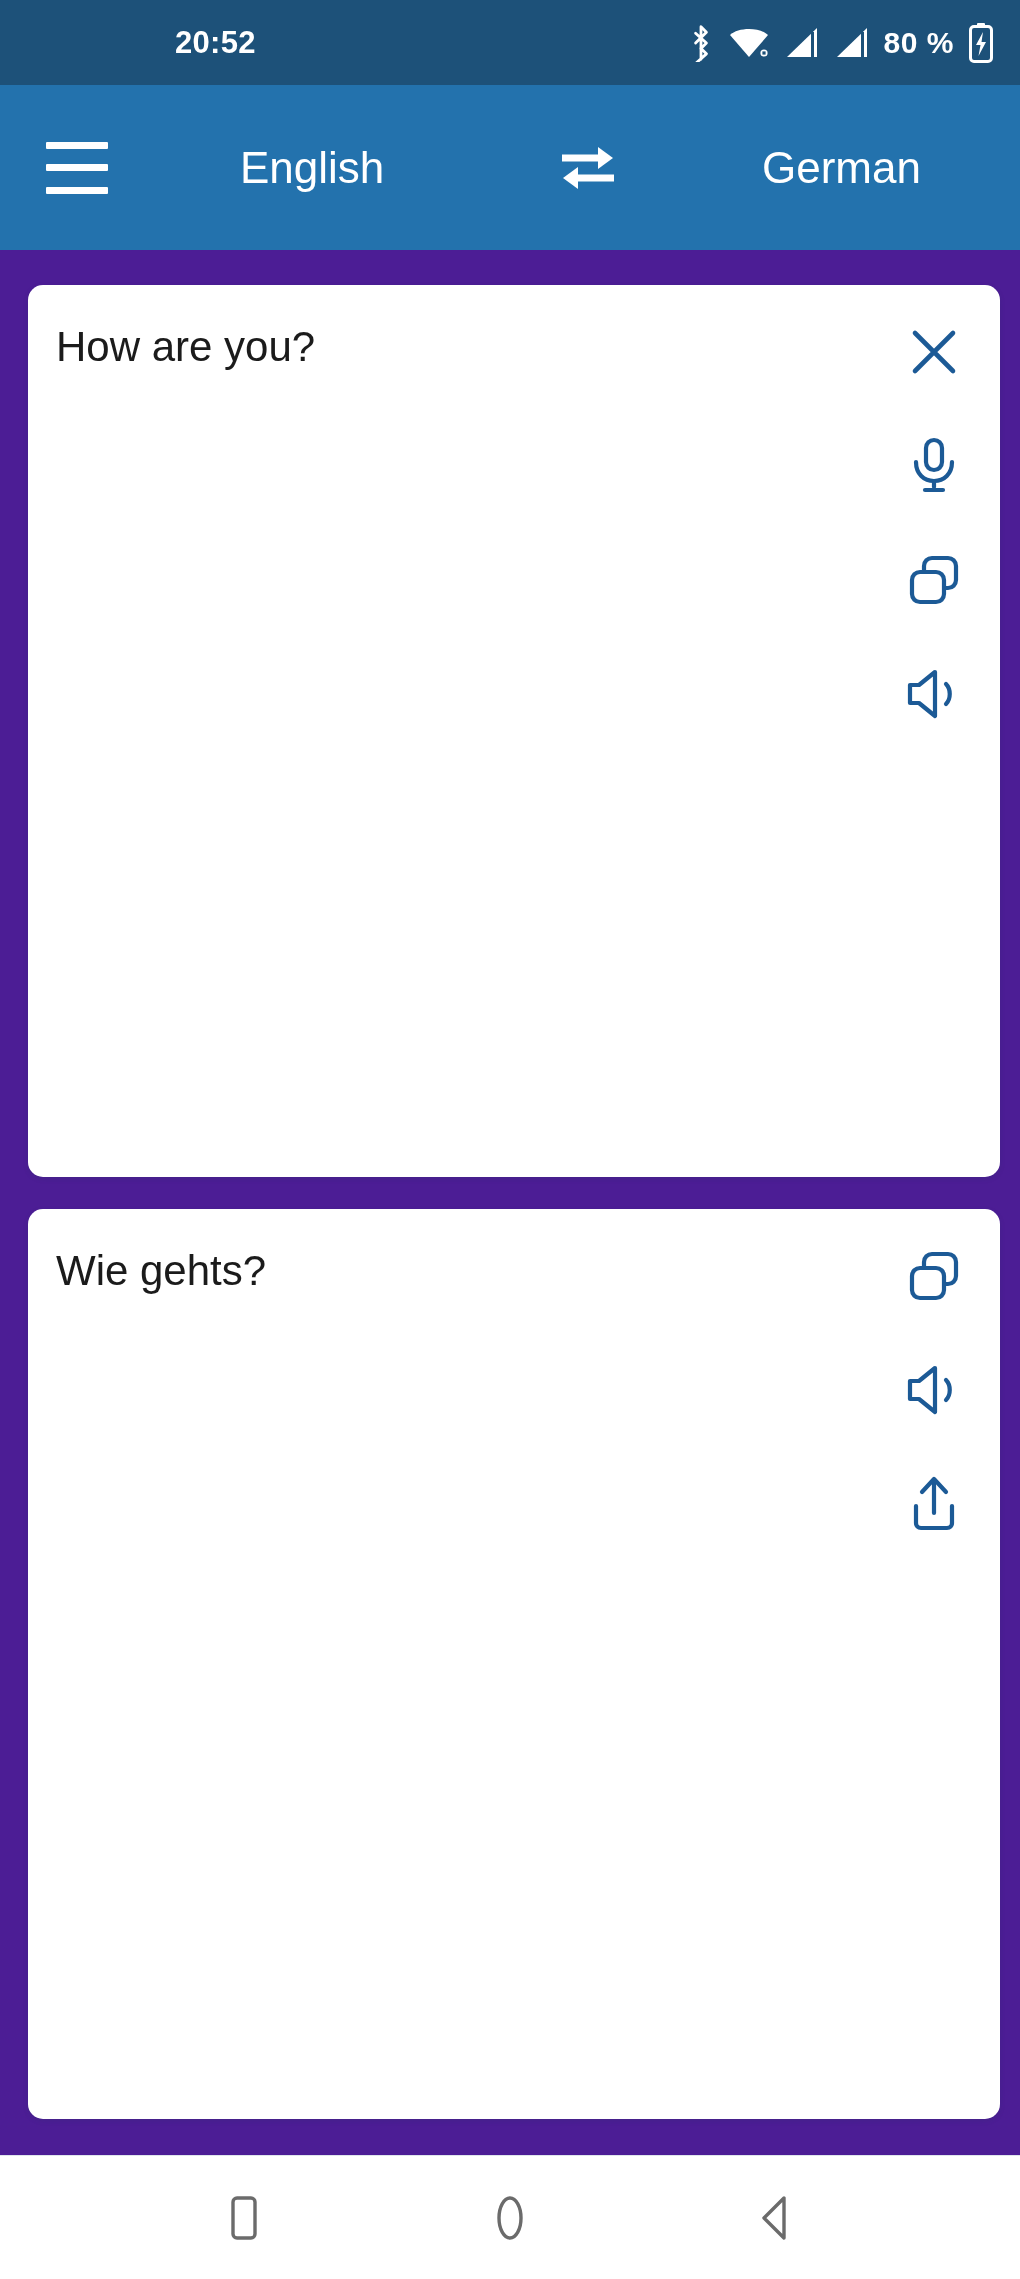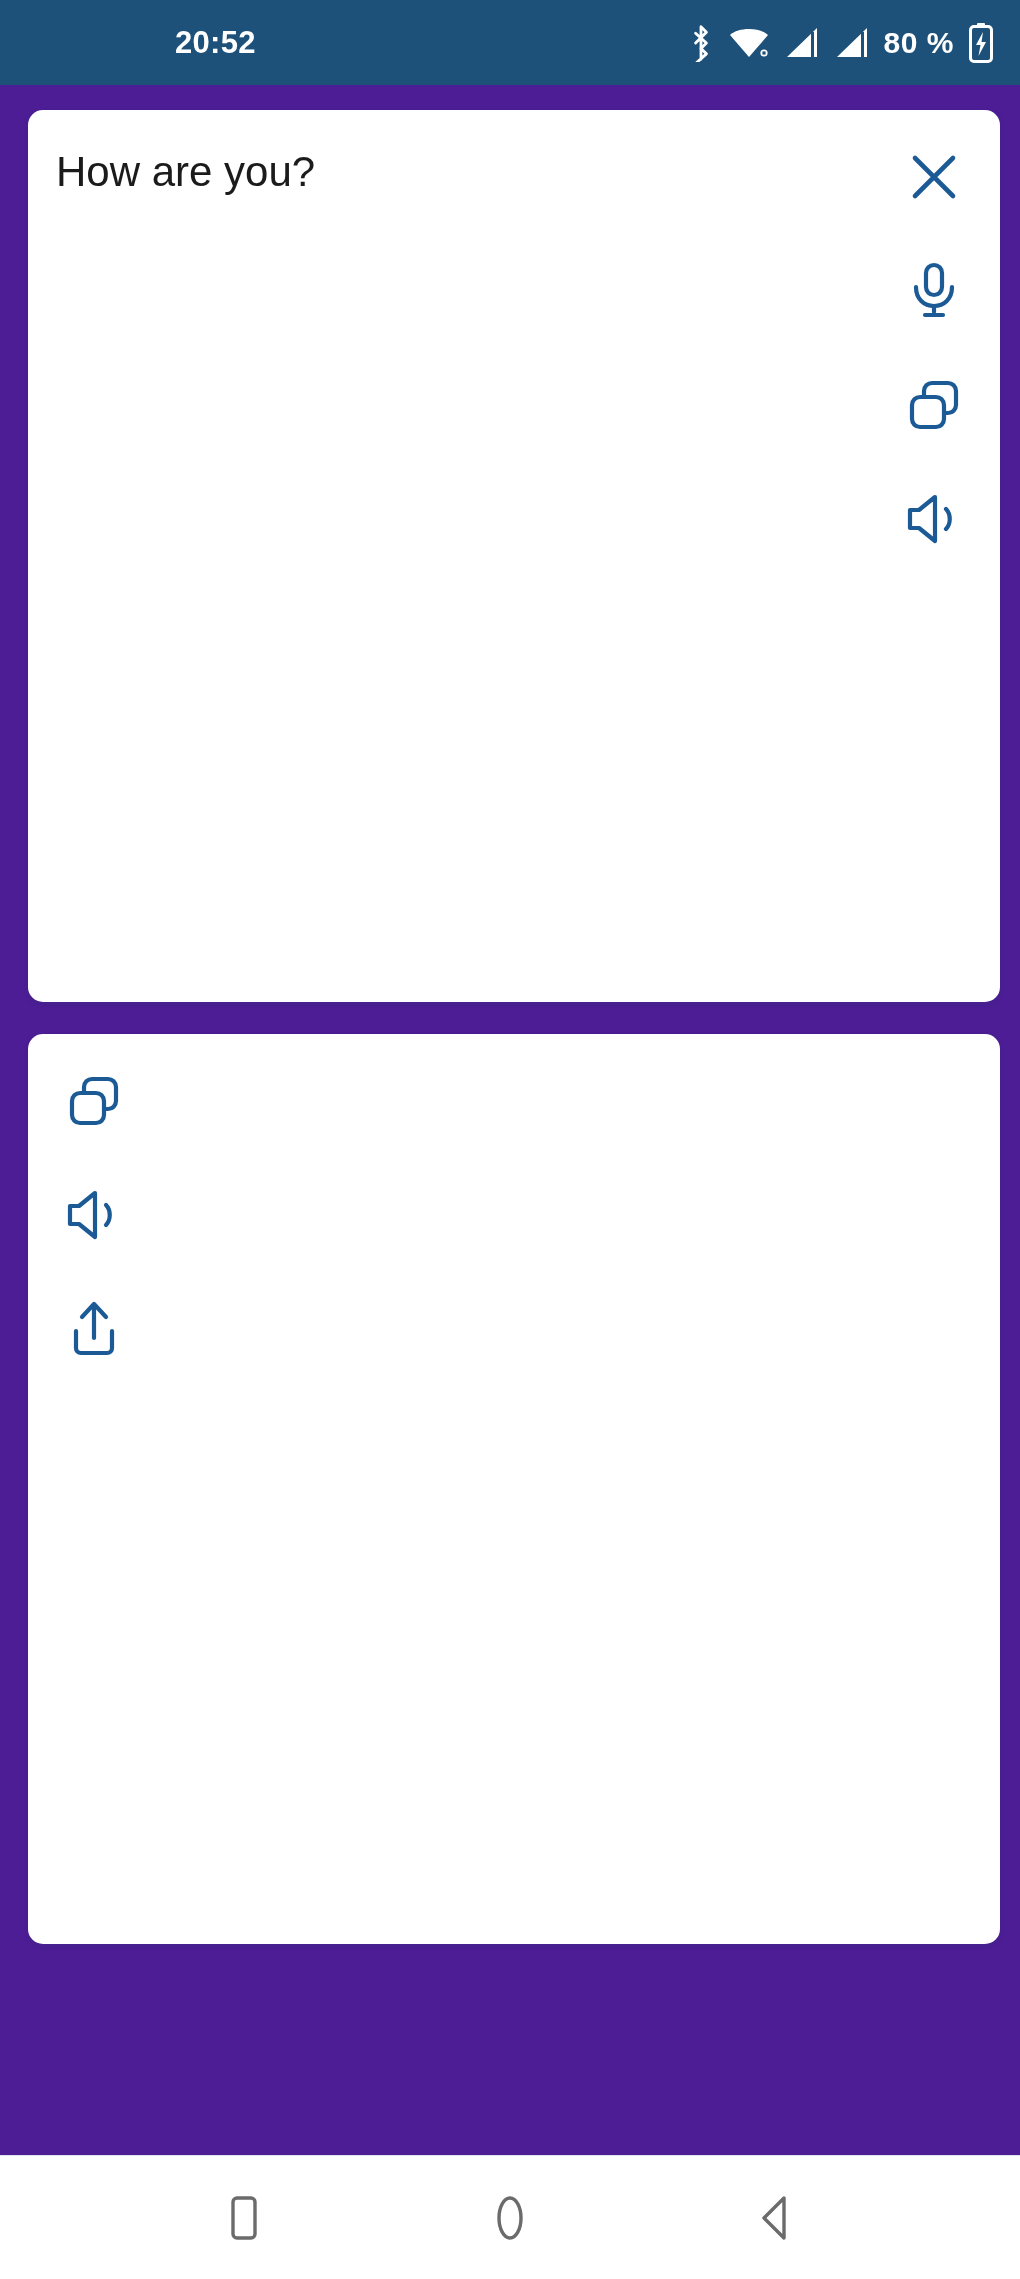--- a/index.html
+++ b/index.html
@@ -109,20 +109,21 @@
 
   
   .content {
     flex:1 1 auto;
     position:relative;
     padding:25px 20px 0 28px;
     display:flex;
     flex-direction:column;
     gap:32px;
     overflow:hidden;
+    margin-top:10px;
   }
   .card {
     background:#ffffff;
     border-radius:15px;
     box-shadow:0 2px 5px rgba(35,60,90,0.17);
     position:relative;
     display:flex;
     flex-shrink:0;
   }
   .card-source { height:892px; }
@@ -216,20 +217,41 @@
       <span>
         <svg width="26" height="40" viewBox="0 0 26 40">
           <rect x="9" y="0" width="8" height="4" rx="1" fill="#ffffff"></rect>
           <rect x="2.5" y="3.5" width="21" height="35" rx="3.5" fill="none" stroke="#ffffff" stroke-width="3"></rect>
           <path d="M15 9 L8 22 L12.5 22 L10.5 33 L18 19 L13.5 19 Z" fill="#ffffff"></path>
         </svg>
       </span>
     </div>
   </div>
 
+  <div class="app-bar">
+
+    <div class="menu-btn">
+      <i></i>
+      <i></i>
+      <i></i>
+    </div>
+
+    <span class="lang-src">English</span>
+
+    <div class="swap-btn">
+      <svg width="60" height="52" viewBox="0 0 60 52">
+        <path d="M4 16 L46 16" stroke="#ffffff" stroke-width="7" fill="none" stroke-linecap="butt"></path>
+        <path d="M40 5 L55 16 L40 27 Z" fill="#ffffff"></path>
+        <path d="M56 36 L14 36" stroke="#ffffff" stroke-width="7" fill="none" stroke-linecap="butt"></path>
+        <path d="M20 25 L5 36 L20 47 Z" fill="#ffffff"></path>
+      </svg>
+    </div>
+
+    <span class="lang-dst">German</span>
+  </div>
 
   <div class="content">
 
     <div class="card card-source">
       <div class="card-text">How are you?</div>
 
       <div class="card-actions">
 
         <div class="icon-btn">
           <svg width="54" height="54" viewBox="0 0 54 54">
@@ -257,20 +279,21 @@
           <svg width="58" height="52" viewBox="0 0 58 52">
             <path d="M30 4 L14 17 L5 17 L5 35 L14 35 L30 48 Z" fill="none" stroke="#1c5a96" stroke-width="4.2" stroke-linejoin="round"></path>
             <path d="M41 16 C46 21 46 31 41 36" fill="none" stroke="#1c5a96" stroke-width="4.2" stroke-linecap="round"></path>
           </svg>
         </div>
 
       </div>
     </div>
 
     <div class="card card-target">
+      <div class="card-text">Wie gehts?</div>
 
       <div class="card-actions">
 
         <div class="icon-btn">
           <svg width="56" height="56" viewBox="0 0 56 56">
             <rect x="18" y="6" width="32" height="30" rx="8" fill="none" stroke="#1c5a96" stroke-width="4.2"></rect>
             <rect x="6" y="20" width="32" height="30" rx="8" fill="#ffffff" stroke="#1c5a96" stroke-width="4.2"></rect>
           </svg>
         </div>
 

